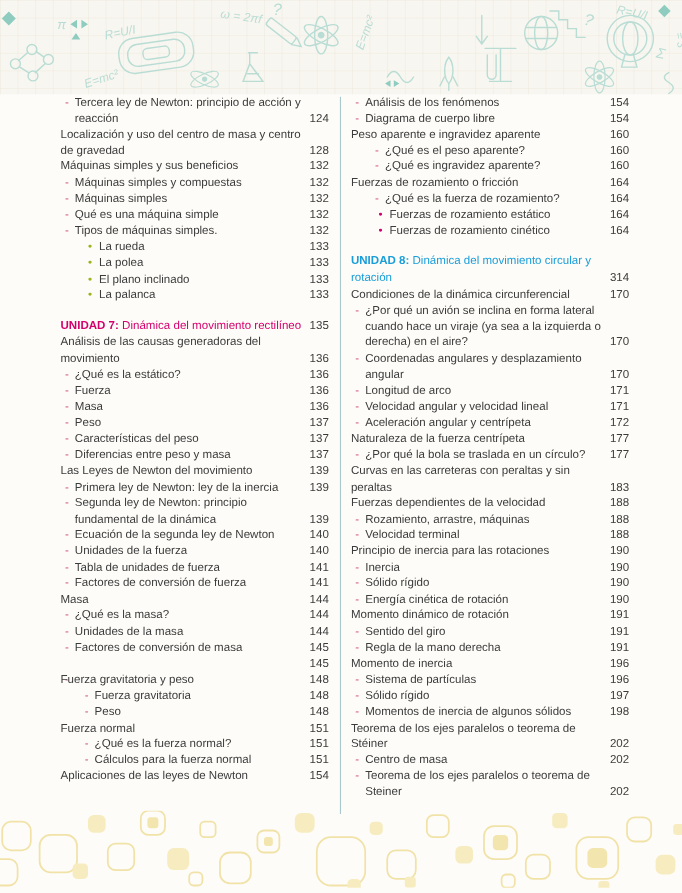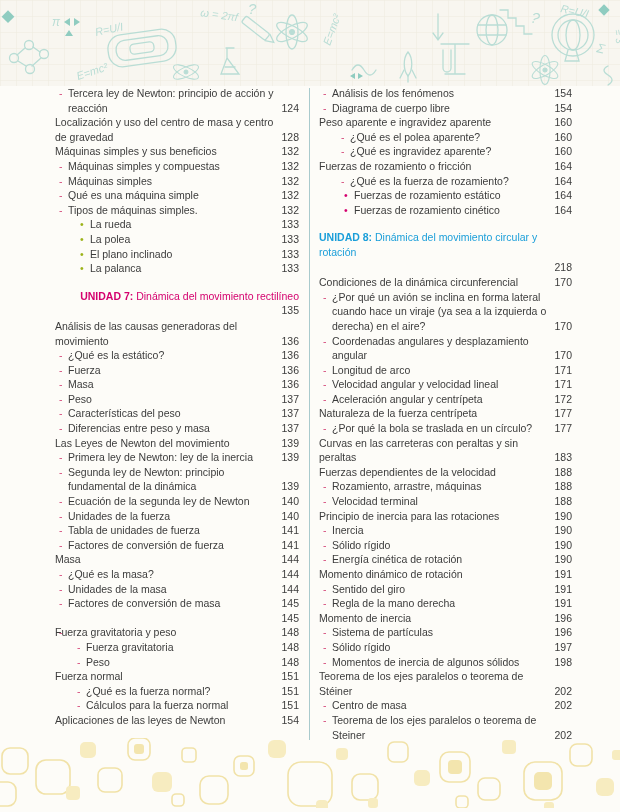--- a/index.html
+++ b/index.html
@@ -23,21 +23,21 @@
     color:#3c3c3c;font-size:10.5px;line-height:14.6px;
   }
   .txt{flex:1;position:relative;}
   .pg{margin-left:6px;white-space:nowrap;}
   .entry.dash  .txt{padding-left:13px;}
   .entry.dash  .marker{position:absolute;left:4px;top:0;}
   .entry.dash2 .txt{padding-left:31px;}
   .entry.dash2 .marker{position:absolute;left:22px;top:0;}
   .entry.bullet .txt{padding-left:35px;}
   .entry.bullet .marker{position:absolute;left:25px;top:0;font-size:10.5px;}
-  .entry.unit{margin-top:13px;margin-bottom:1px;flex-direction:column;}
+  .entry.unit{margin-top:13px;margin-bottom:1px;}
   .entry.unit .unit-label{font-weight:bold;}
   svg text{font-family:"Liberation Sans", sans-serif;}
 </style>
 </head>
 <body>
 
 <div class="band-top">
   <svg width="620" height="86" viewBox="0 0 620 86">
     <defs>
       <pattern id="grid" width="16" height="16" patternUnits="userSpaceOnUse">
@@ -308,21 +308,21 @@
       </div>
       <div class="entry dash">
         <div class="txt"><span class="marker" style="color: rgb(213, 72, 122);">-</span><span>Diagrama de cuerpo libre</span></div>
         <div class="pg">154</div>
       </div>
       <div class="entry section">
         <div class="txt"><span>Peso aparente e ingravidez aparente</span></div>
         <div class="pg">160</div>
       </div>
       <div class="entry dash2">
-        <div class="txt"><span class="marker" style="color: rgb(213, 72, 122);">-</span><span>¿Qué es el polea aparente?</span></div>
+        <div class="txt"><span class="marker" style="color: rgb(213, 72, 122);">-</span><span>¿Qué es el peso aparente?</span></div>
         <div class="pg">160</div>
       </div>
       <div class="entry dash2">
         <div class="txt"><span class="marker" style="color: rgb(213, 72, 122);">-</span><span>¿Qué es ingravidez aparente?</span></div>
         <div class="pg">160</div>
       </div>
       <div class="entry section">
         <div class="txt"><span>Fuerzas de rozamiento o fricción</span></div>
         <div class="pg">164</div>
       </div>
@@ -333,21 +333,21 @@
       <div class="entry bullet">
         <div class="txt"><span class="marker" style="color: rgb(212, 0, 110);">•</span><span>Fuerzas de rozamiento estático</span></div>
         <div class="pg">164</div>
       </div>
       <div class="entry bullet">
         <div class="txt"><span class="marker" style="color: rgb(212, 0, 110);">•</span><span>Fuerzas de rozamiento cinético</span></div>
         <div class="pg">164</div>
       </div>
       <div class="entry unit">
         <div class="txt" style="color: rgb(26, 158, 217);"><span class="unit-label">UNIDAD 8: </span><span> Dinámica del movimiento circular y rotación</span></div>
-        <div class="pg">218</div>
+        <div class="pg">314</div>
       </div>
       <div class="entry section">
         <div class="txt"><span>Condiciones de la dinámica circunferencial</span></div>
         <div class="pg">170</div>
       </div>
       <div class="entry dash">
         <div class="txt"><span class="marker" style="color: rgb(213, 72, 122);">-</span><span>¿Por qué un avión se inclina en forma lateral cuando hace un viraje (ya sea a la izquierda o derecha) en el aire?</span></div>
         <div class="pg">170</div>
       </div>
       <div class="entry dash">

